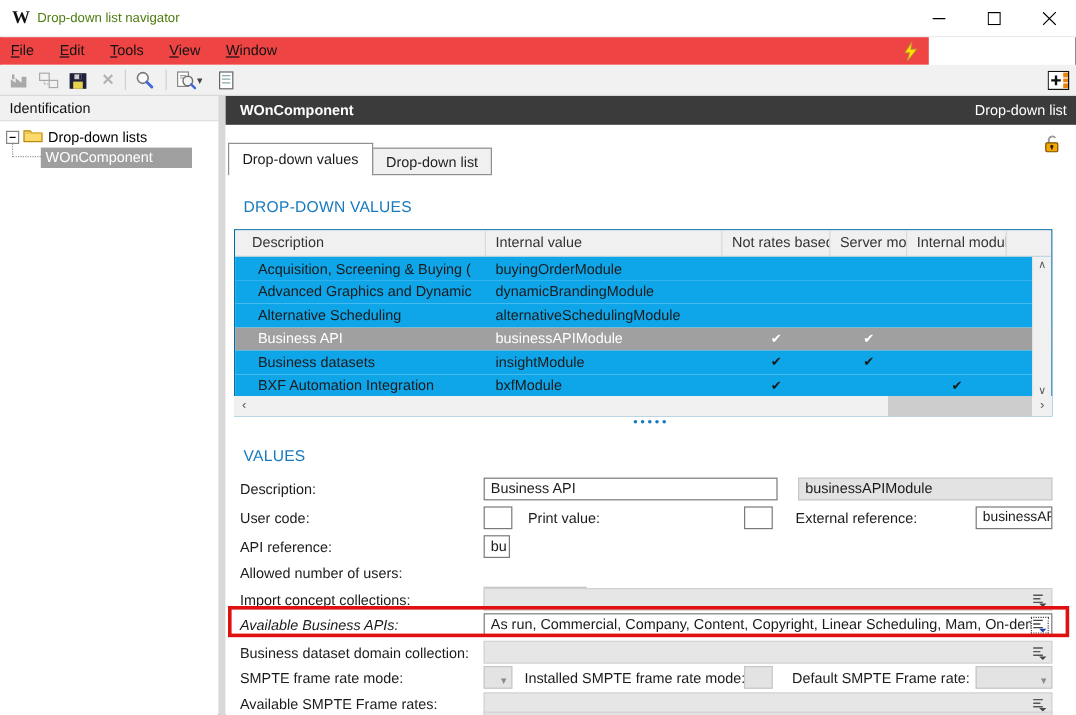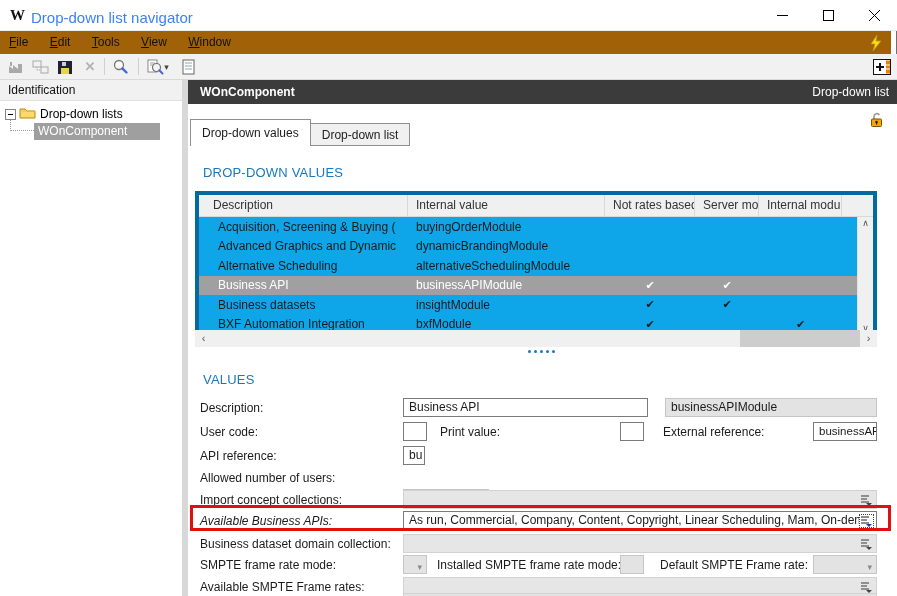--- a/index.html
+++ b/index.html
@@ -7,26 +7,26 @@
   body { font-family:"Liberation Sans", sans-serif; font-size:12px; color:#1b1b1b; background:#fff; }
   .window { position:relative; width:897px; height:596px; background:#fff; overflow:hidden;
             box-shadow: inset 0 0 0 1px #707070; }
   .abs { position:absolute; }
 
   
   .titlebar { position:absolute; left:0; top:0; width:897px; height:31px; background:#fff;
               border-bottom:1px solid #ececec; }
   .appicon { position:absolute; left:10px; top:7px; font-family:"Liberation Serif", serif;
              font-weight:900; font-size:15px; line-height:16px; color:#111; }
-  .wtitle { position:absolute; left:31px; top:9px; font-size:15px; color:#3b82f6; }
+  .wtitle { position:absolute; left:31px; top:9px; font-size:11px; color:#4d7c0f; }
   .winbtn { position:absolute; top:0; width:46px; height:31px; display:flex; align-items:center; justify-content:center; }
   .winbtn svg { display:block; }
 
   
-  .menubar { position:absolute; left:0; top:31px; width:891px; height:23px; background:#a16207; }
+  .menubar { position:absolute; left:0; top:31px; width:774px; height:23px; background:#ef4444; }
   .menu-item { display:inline-block; padding:4px 9px 0 9px; font-size:12px; color:#111; cursor:default; }
   .menu-item::first-letter { text-decoration:underline; }
   .bolt { position:absolute; right:9px; top:4px; }
 
   
   .toolbar { position:absolute; left:0; top:54px; width:897px; height:26px; background:#f1f1f1;
              border-bottom:1px solid #d9d9d9; }
   .tbi { position:absolute; top:4px; width:20px; height:18px; display:flex; align-items:center; justify-content:center; }
   .tsep { position:absolute; top:4px; width:1px; height:17px; background:#d0d0d0; }
   .xglyph { font-size:13px; font-weight:bold; color:#b2b2b2; line-height:14px; }
@@ -55,21 +55,21 @@
   .lockwrap { position:absolute; right:14px; top:32px; }
 
   .tabs { position:absolute; left:2px; top:39px; height:27px; display:flex; align-items:flex-end; }
   .tab { border:1px solid #8f8f8f; padding:0 11px; white-space:nowrap; font-size:12px; display:flex; align-items:center; }
   .tab.active { background:#fff; height:27px; border-bottom:none; z-index:2; }
   .tab.inactive { background:#f0f0f0; height:23px; margin-left:-1px; color:#222; }
 
   .section-title { position:absolute; color:#1779be; font-size:13px; letter-spacing:0.2px; white-space:nowrap; }
 
   
-  .tbl { position:absolute; left:7px; top:111px; width:682px; height:156px; border:4px solid #0369a1; background:#fff; }
+  .tbl { position:absolute; left:7px; top:111px; width:682px; height:156px; border:1px solid #0369a1; background:#fff; }
   .thead { display:flex; height:22px; background:#f0f0f0; border-bottom:1px solid #d9d9d9; }
   .th { border-right:1px solid #d9d9d9; line-height:21px; padding-left:8px; color:#333;
         white-space:nowrap; overflow:hidden; }
   .trow { display:flex; height:19.5px; align-items:center; background:#0ea5e9; }
   .trow.selected { background:#a0a0a0; color:#fff; }
   .td { white-space:nowrap; overflow:hidden; }
   .c0 { width:209px; } .c1 { width:197px; } .c2 { width:90px; } .c3 { width:64px; } .c4 { width:83px; }
   .td.c0 { padding-left:19px; } .td.c1 { padding-left:8px; }
   .td.c2,.td.c3,.td.c4 { text-align:center; font-size:11px; }
   .th.c0 { padding-left:14px; }

